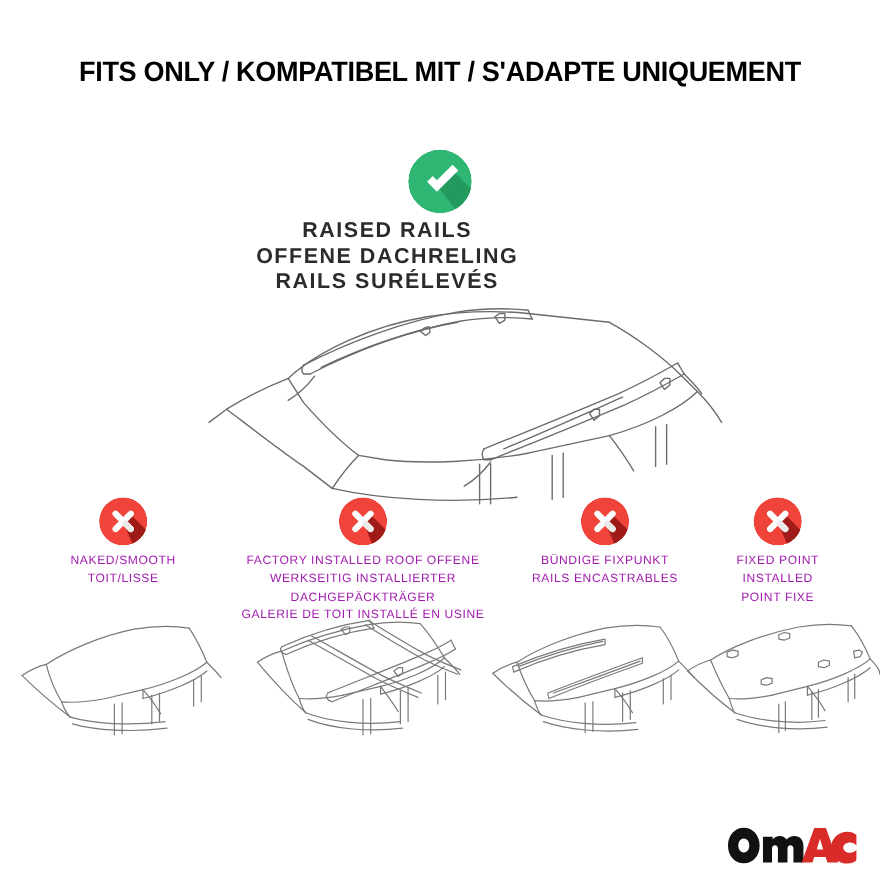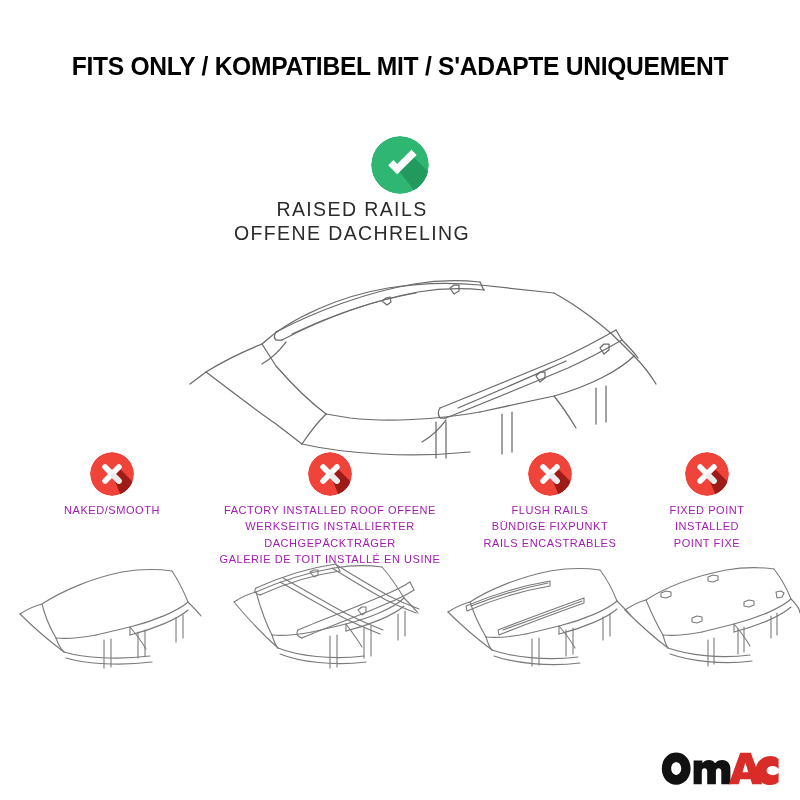--- a/index.html
+++ b/index.html
@@ -51,21 +51,21 @@
   #main-labels {
     position: absolute;
     left: 0;
     top: 198px;
     width: 704px;
     text-align: center;
     color: #2b2b2b;
     font-size: 19.5px;
     line-height: 23.5px;
     letter-spacing: 1.4px;
-    font-weight: normal;
+    font-weight: bold;
   }
   #main-labels .ln { display: block; white-space: nowrap; }
 
   #main-illustration {
     position: absolute;
     left: 150px;
     top: 272px;
     width: 520px;
     height: 190px;
   }
@@ -142,20 +142,21 @@
       <path d="M41.2 19.6 L58 36.4 L58 52.3 L33.2 27.5 Z" fill="#229a5e"></path>
 
       <path d="M17.2 29.3 L22.4 24.1 L26.2 27.9 L40.4 13.7 L45.6 18.9 L26.2 38.3 Z" fill="#ffffff"></path>
     </g>
   </svg>
 </div>
 
 <div id="main-labels">
   <span class="ln">RAISED RAILS</span>
   <span class="ln">OFFENE DACHRELING</span>
+  <span class="ln">RAILS SURÉLEVÉS</span>
 </div>
 
 <div id="main-illustration">
   <svg viewBox="0 0 520 190" width="520" height="190" aria-hidden="true">
     <g fill="none" stroke="#6b6b6b" stroke-width="1.25" stroke-linecap="round" stroke-linejoin="round">
 
       <path d="M112 72 C140 46 190 24 238 16 C268 11 300 10 330 13 L404 21"></path>
       <path d="M404 21 C426 33 452 52 470 70 L484 84"></path>
       <path d="M484 84 C470 98 440 114 404 124 L330 140"></path>
       <path d="M330 140 C286 148 236 150 200 146 L176 142"></path>
@@ -219,20 +220,21 @@
           <rect x="9.4" y="19.2" width="25.2" height="5.6" rx="2.8" transform="rotate(-45 22 22)"></rect>
         </g>
         <g fill="#e8e8e8" opacity="0.85">
           <rect x="22" y="19.2" width="12.6" height="5.6" rx="2.8" transform="rotate(45 22 22)"></rect>
         </g>
       </g>
     </svg>
   </div>
   <div class="col-labels">
     <span class="ln">NAKED/SMOOTH</span>
+    <span class="ln">TOIT/LISSE</span>
   </div>
 </div>
 
 <div class="col-illustration" id="ill-0">
   <svg viewBox="0 0 196 130" width="196" height="130" aria-hidden="true">
     <g fill="none" stroke="#7a7a7a" stroke-width="1.1" stroke-linecap="round" stroke-linejoin="round">
       <path d="M34 46 C54 33 84 20 114 14 C132 11 150 11 164 13"></path>
       <path d="M164 13 C170 22 176 34 180 44"></path>
       <path d="M180 44 C170 53 146 63 122 69 L88 77"></path>
       <path d="M88 77 C72 80 58 81 48 80"></path>
@@ -346,21 +348,20 @@
           <rect x="9.4" y="19.2" width="25.2" height="5.6" rx="2.8" transform="rotate(45 22 22)"></rect>
           <rect x="9.4" y="19.2" width="25.2" height="5.6" rx="2.8" transform="rotate(-45 22 22)"></rect>
         </g>
         <g fill="#e8e8e8" opacity="0.85">
           <rect x="22" y="19.2" width="12.6" height="5.6" rx="2.8" transform="rotate(45 22 22)"></rect>
         </g>
       </g>
     </svg>
   </div>
   <div class="col-labels">
-    <span class="ln">FLUSH RAILS</span>
     <span class="ln">BÜNDIGE FIXPUNKT</span>
     <span class="ln">RAILS ENCASTRABLES</span>
   </div>
 </div>
 
 <div class="col-illustration" id="ill-2">
   <svg viewBox="0 0 200 132" width="200" height="132" aria-hidden="true">
     <g fill="none" stroke="#7a7a7a" stroke-width="1.1" stroke-linecap="round" stroke-linejoin="round">
       <path d="M30 44 C50 31 80 19 110 13 C128 10 146 10 160 12"></path>
       <path d="M160 12 C167 21 173 33 177 43"></path>

